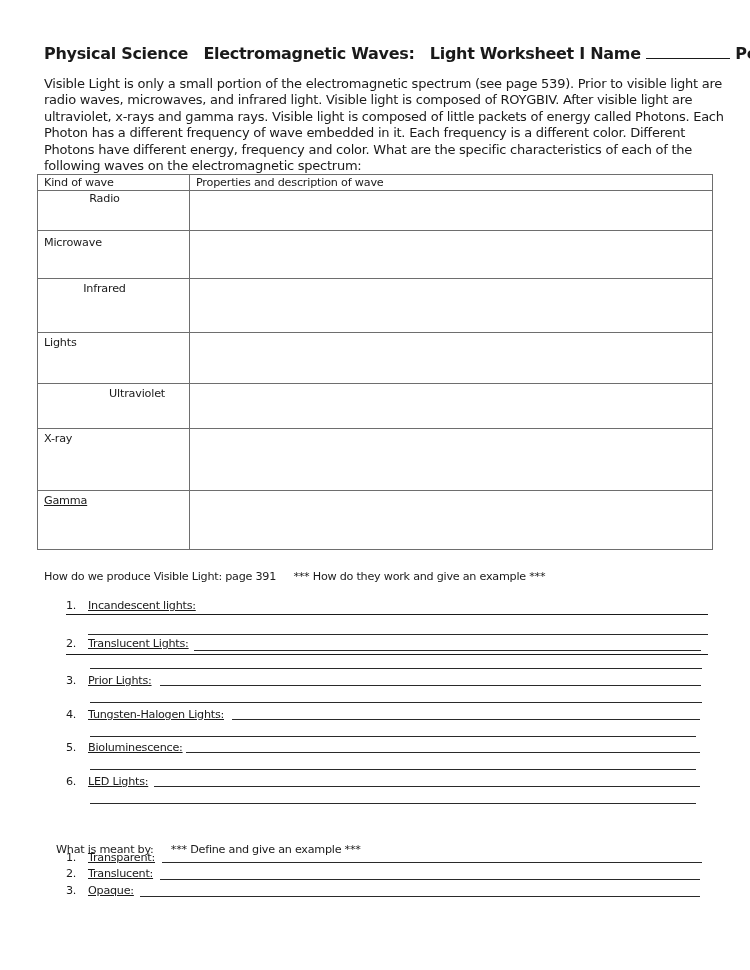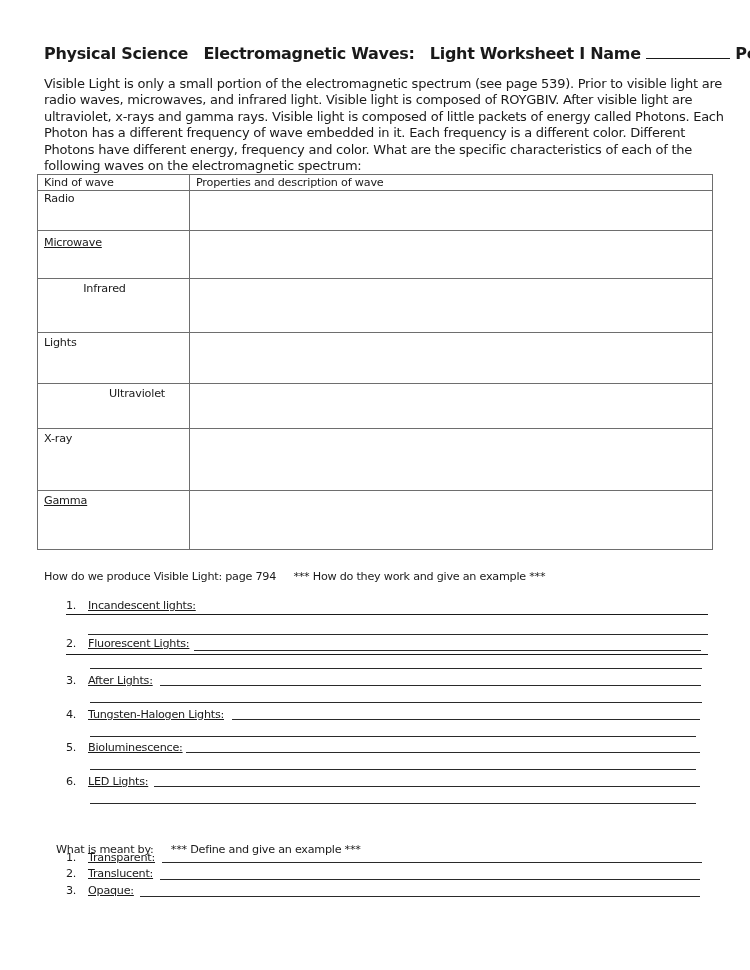--- a/index.html
+++ b/index.html
@@ -55,24 +55,24 @@
 
 <div class="intro">Visible Light is only a small portion of the electromagnetic spectrum (see page 539).  Prior to visible light are radio waves, microwaves, and infrared light.  Visible light is composed of ROYGBIV.  After visible light are ultraviolet, x-rays and gamma rays.  Visible light is composed of little packets of energy called Photons.   Each Photon has a different frequency of wave embedded in it.  Each frequency is a different color.  Different Photons have different energy, frequency and color.  What are the specific characteristics of each of the following waves on the electromagnetic spectrum:</div>
 
 <table class="waves">
   <tbody>
       <tr style="height:16px;">
     <td class="c1" style="border-bottom:1px solid #6e6e6e;">Kind of wave</td>
     <td>Properties and description of wave</td>
   </tr>
   <tr style="height:40px;">
-    <td class="c1" style="border-top:none;">Radio</td>
+    <td class="c1" style="border-top:none;text-align:center;">Radio</td>
     <td></td>
   </tr>
-  <tr style="height:48px;text-decoration:underline;">
+  <tr style="height:48px;">
     <td class="c1" style="padding-top:5px;">Microwave</td>
     <td></td>
   </tr>
   <tr style="height:54px;text-align:center;">
     <td class="c1" style="padding-top:3px;">Infrared</td>
     <td></td>
   </tr>
   <tr style="height:51px;">
     <td class="c1" style="padding-top:3px;">Lights</td>
     <td></td>
@@ -86,42 +86,42 @@
     <td></td>
   </tr>
   <tr style="height:59px;text-decoration:underline;">
     <td class="c1" style="padding-top:3px;">Gamma</td>
     <td></td>
   </tr>
 </tbody>
   </table>
 
 <div class="q-head">
-  <span>How do we produce Visible Light: page 794</span><span class="sp"></span>
+  <span>How do we produce Visible Light: page 391</span><span class="sp"></span>
   <span>***  How do they work and give an example ***</span>
 </div>
 
 <div class="item" style="top:599px;">
   <span class="num">1.</span>
   <span class="lbl">Incandescent lights:</span>
 </div>
 <div class="line thick" style="left:66px; width:642px; top:614px;"></div>
 <div class="line" style="left:88px; width:620px; top:634px;"></div>
 
 <div class="item" style="top:637px;">
   <span class="num">2.</span>
-  <span class="lbl">Fluorescent Lights:</span>
+  <span class="lbl">Translucent Lights:</span>
 </div>
 <div class="line" style="left:194px; width:507px; top:650px;"></div>
 <div class="line thick" style="left:66px; width:642px; top:654px;"></div>
 <div class="line" style="left:90px; width:612px; top:668px;"></div>
 
 <div class="item" style="top:674px;">
   <span class="num">3.</span>
-  <span class="lbl">After Lights:</span>
+  <span class="lbl">Prior Lights:</span>
 </div>
 <div class="line" style="left:160px; width:541px; top:685px;"></div>
 <div class="line" style="left:90px; width:612px; top:702px;"></div>
 
 <div class="item" style="top:708px;">
   <span class="num">4.</span>
   <span class="lbl">Tungsten-Halogen Lights:</span>
 </div>
 <div class="line" style="left:232px; width:468px; top:719px;"></div>
 <div class="line" style="left:90px; width:606px; top:736px;"></div>

